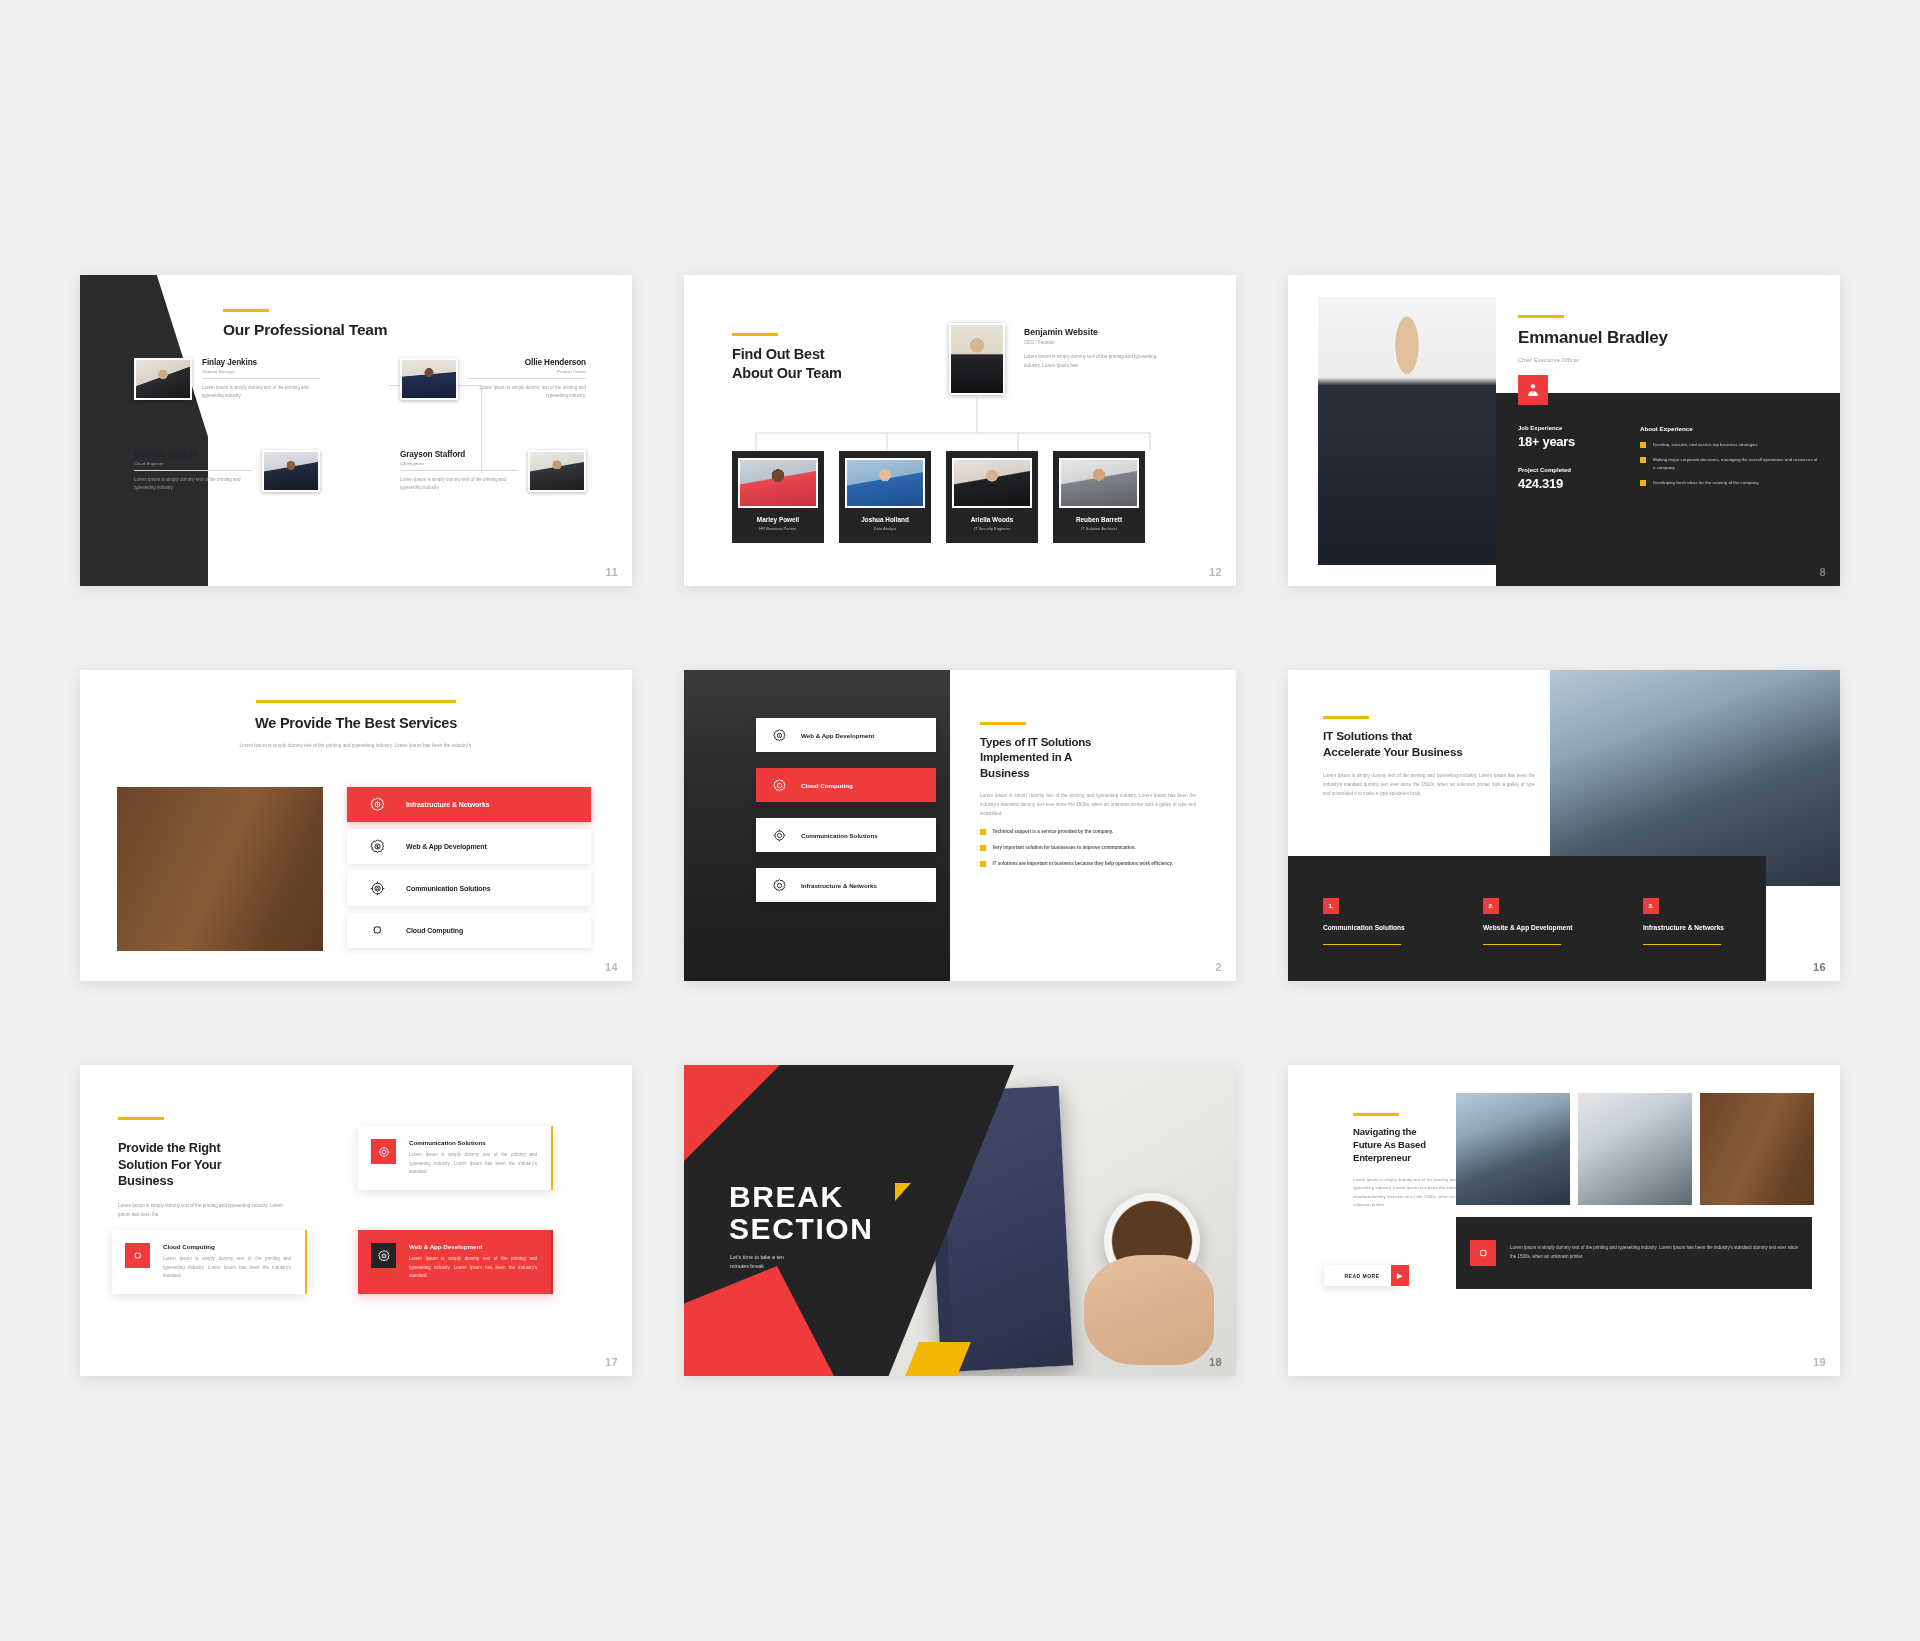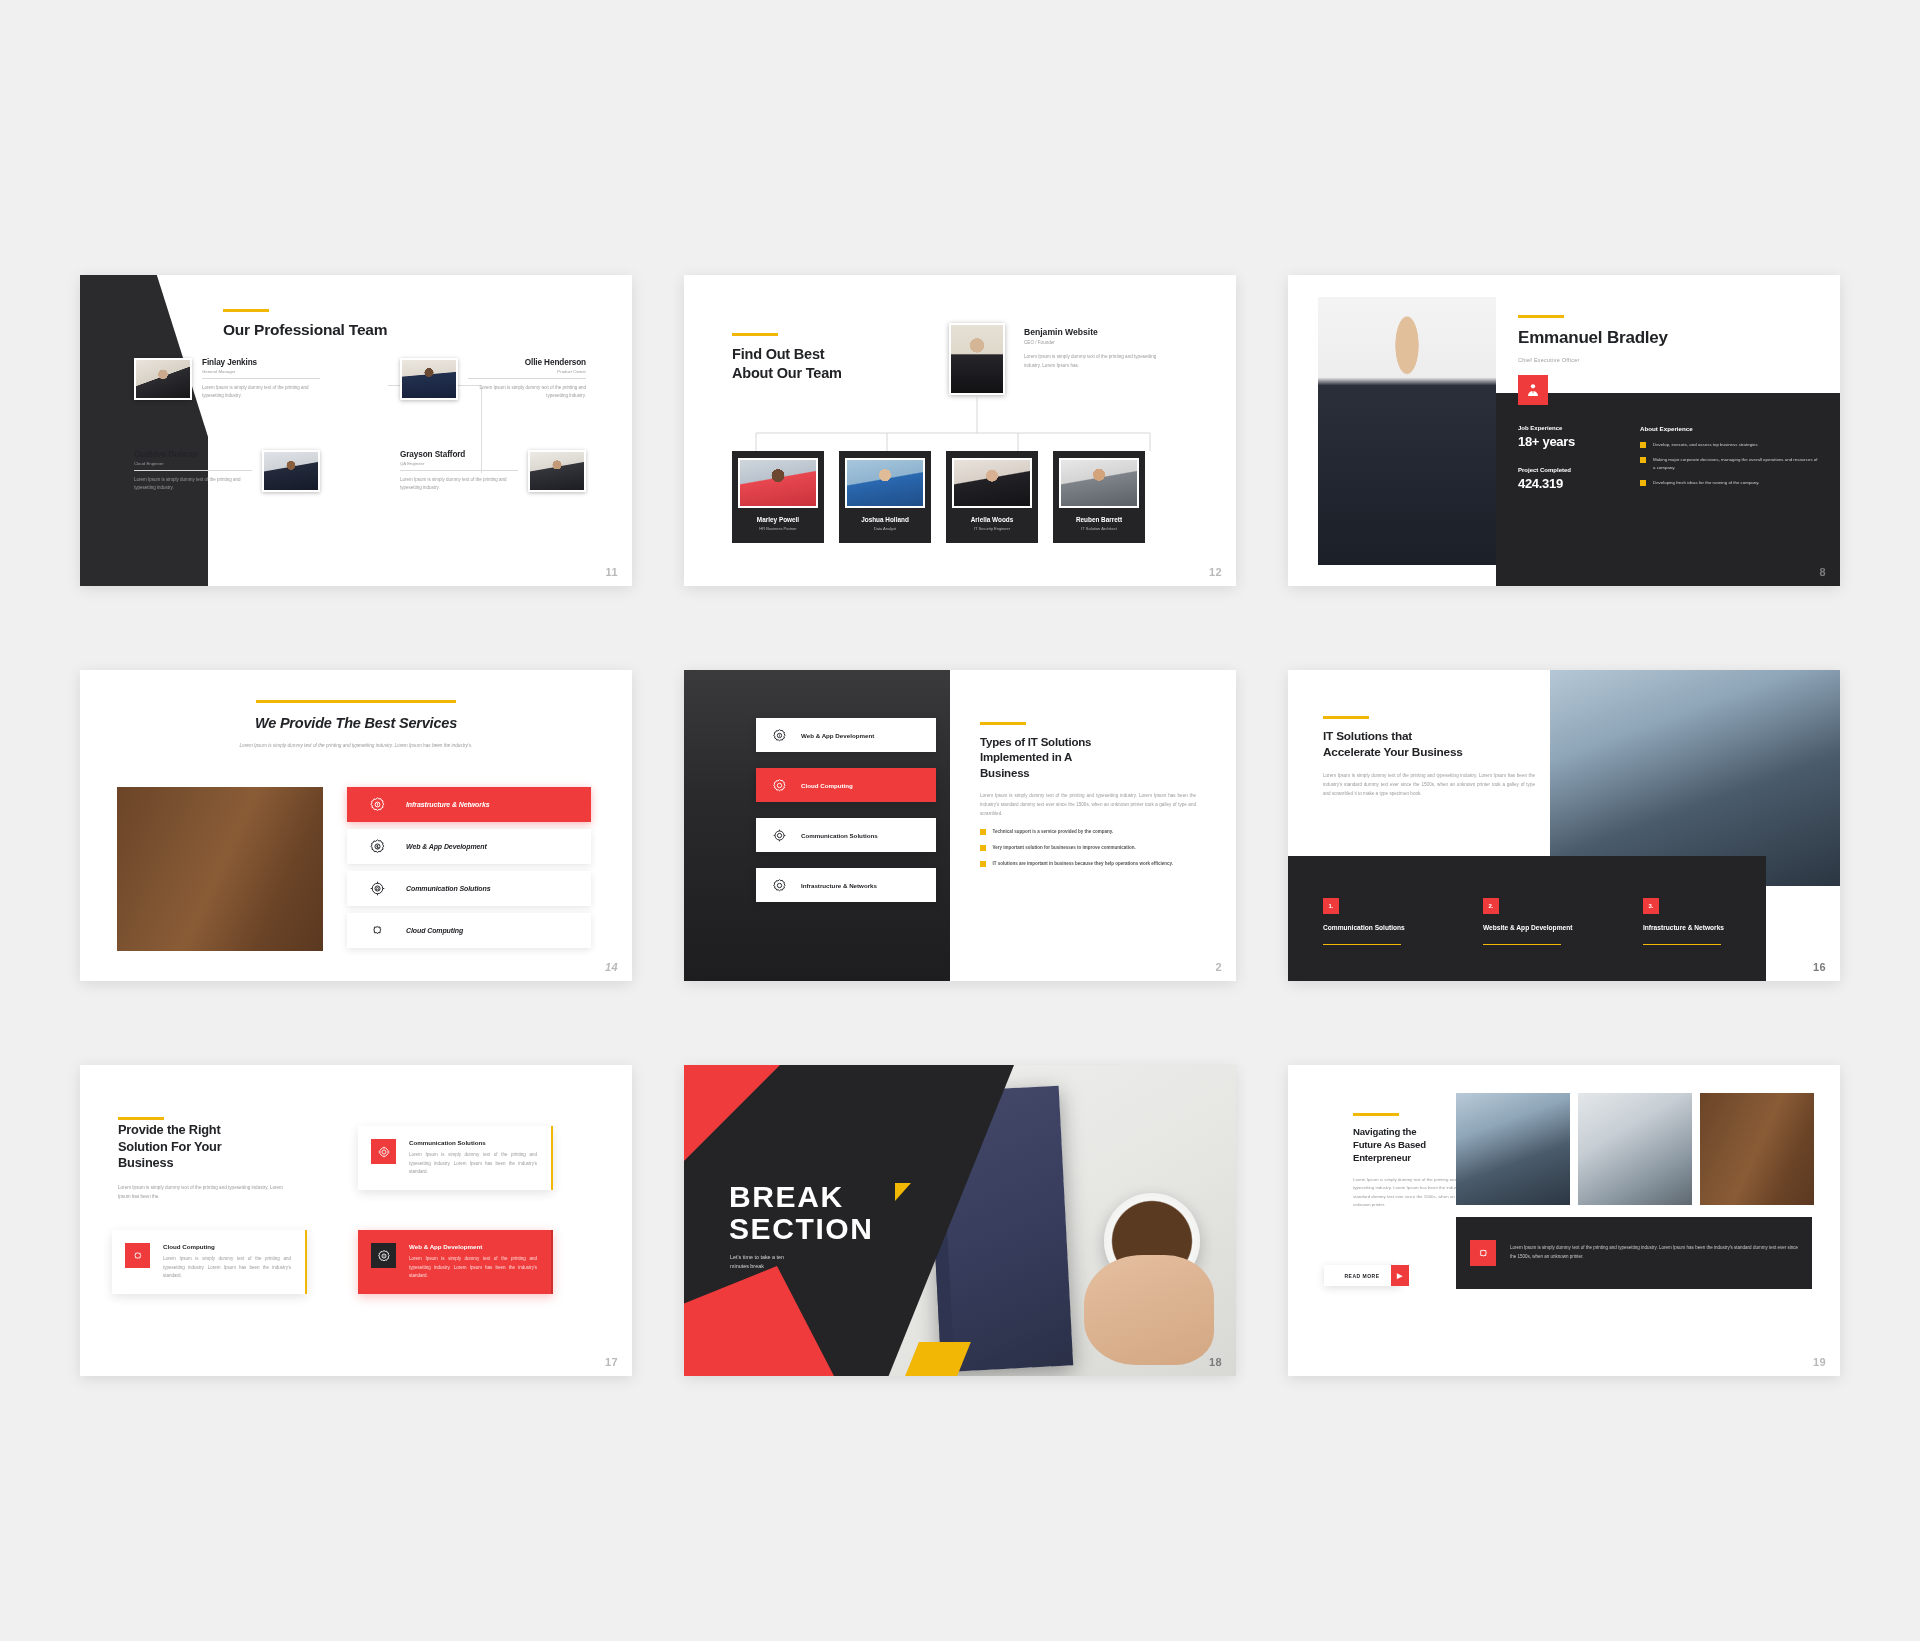--- a/index.html
+++ b/index.html
@@ -18,21 +18,21 @@
     position: absolute;
     width: 552px; height: 311px;
     background: #ffffff;
     box-shadow: 0 3px 14px rgba(0,0,0,0.10);
     overflow: hidden;
   }
   
   .s11 { left: 80px;  top: 275px; }
   .s12 { left: 684px; top: 275px; }
   .s13 { left: 1288px;top: 275px; }
-  .s14 { left: 80px;  top: 670px; font-style: italic; }
+  .s14 { left: 80px;  top: 670px; }
   .s15 { left: 684px; top: 670px; }
   .s16 { left: 1288px;top: 670px; text-decoration: underline; }
   .s17 { left: 80px;  top: 1065px;}
   .s18 { left: 684px; top: 1065px;}
   .s19 { left: 1288px;top: 1065px;}
 
   .pagenum {
     position: absolute; right: 14px; bottom: 8px;
     font-size: 11px; color: #b9b9b9; font-weight: 700;
     letter-spacing: .4px;
@@ -185,21 +185,21 @@
   .s16 .dark { position: absolute; left: 0; bottom: 0; width: 478px; height: 125px; background: #242426; }
   .s16 .nums { position: absolute; left: 35px; bottom: 36px; display: flex; gap: 62px; }
   .s16 .nums .it { width: 98px; }
   .s16 .nums .sq { width: 16px; height: 16px; background: #ef3b3b; color: #fff; font-size: 6px;
                    font-weight: 700; display:flex; align-items:center; justify-content:center; }
   .s16 .nums .lb { font-size: 6.6px; color: #fff; font-weight: 700; margin-top: 9px; line-height: 1.4; }
   .s16 .nums .ul { width: 78px; height: 1.5px; background: #f2b705; margin-top: 11px; }
 
   
   .s17 .txt { position: absolute; left: 38px; top: 52px; width: 170px; }
-  .s17 .txt h2 { margin-top: 2px; font-size: 12.8px; line-height: 1.3; }
+  .s17 .txt h2 { margin-top: 20px; font-size: 12.8px; line-height: 1.3; }
   .s17 .txt .para { font-size: 4.6px; color: #9a9a9e; line-height: 1.95; margin-top: 12px; }
   .card17 { position: absolute; display: flex; background: #fff; box-shadow: 0 3px 10px rgba(0,0,0,.11);
             border-right: 2px solid #f2b705; padding: 13px 14px 13px 13px; }
   .card17 .ic { width: 25px; height: 25px; background: #ef3b3b; flex: none;
                 display:flex; align-items:center; justify-content:center; }
   .card17 .bd { margin-left: 13px; width: 128px; }
   .card17 .ti { font-size: 6.2px; font-weight: 700; color: #222327; }
   .card17 .tx { font-size: 4.5px; color: #9a9a9e; line-height: 1.9; margin-top: 5px; text-align: justify; }
   .card17.red { background: #ef3b3b; border-right: 2px solid #cf2f2f; box-shadow: 0 3px 10px rgba(239,59,59,.3); }
   .card17.red .ic { background: #242426; }

